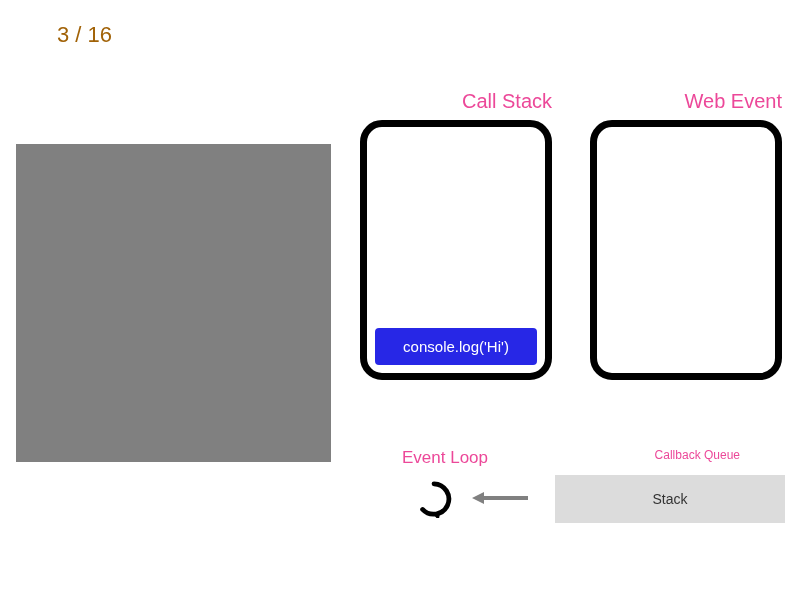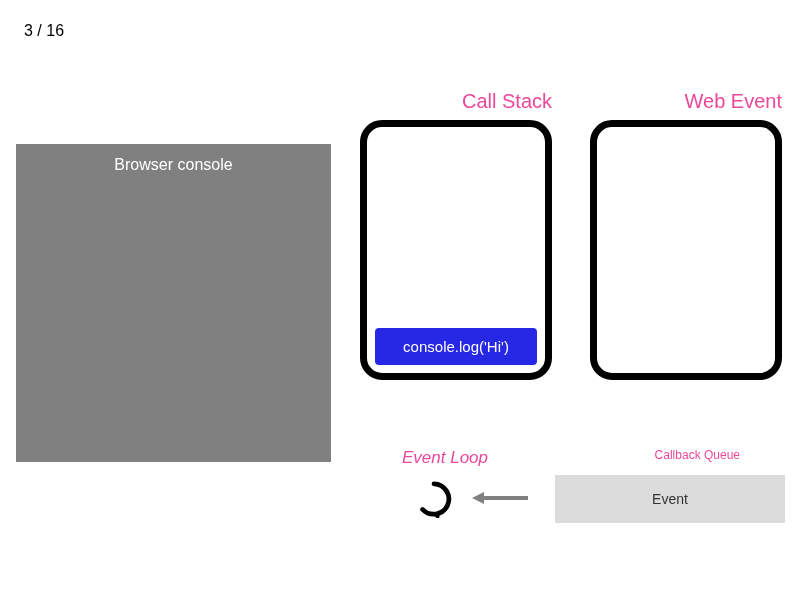--- a/index.html
+++ b/index.html
@@ -6,23 +6,23 @@
   html, body {
     margin: 0; padding: 0;
     width: 800px; height: 600px;
     font-family: Arial, Helvetica, sans-serif;
     background: #fff;
     color: #000;
     overflow: hidden;
   }
   .step {
     position: absolute;
-    top: 22px; left: 24px;
-    font-size: 16px;
-    color: #000000;
+    top: 22px; left: 57px;
+    font-size: 22px;
+    color: #a16207;
   }
 
   
   .console-wrap {
     position: absolute;
     left: 16px; top: 144px;
     width: 315px; height: 318px;
     background: #808080;
     padding: 0;
   }
@@ -44,21 +44,21 @@
 
   
   .heading {
     position: absolute;
     font-size: 20px;
     color: #ec4899;
     text-align: right;
   }
   .heading.callstack { left: 360px; top: 90px; width: 192px; }
   .heading.webapis   { left: 590px; top: 90px; width: 192px; }
-  .heading.eventloop { left: 378px; top: 448px; width: 110px; font-size: 17px; font-style: italic; }
+  .heading.eventloop { left: 378px; top: 448px; width: 110px; font-size: 17px; }
   .heading.cbqueue   { left: 570px; top: 448px; width: 170px; font-size: 12px; }
 
   
   .rbox {
     position: absolute;
     border: 7px solid #000;
     border-radius: 22px;
     background: #fff;
     padding: 8px;
     display: flex;
@@ -105,21 +105,20 @@
     color: #333;
     gap: 6px;
   }
 </style>
 </head>
 <body>
 
 <div class="step">3 / 16</div>
 
 <div class="console-wrap">
-  <div class="console-title">Browser console</div>
 </div>
 
 <div class="heading callstack">Call Stack</div>
 <div class="heading webapis">Web Event</div>
 <div class="heading eventloop">Event Loop</div>
 <div class="heading cbqueue">Callback Queue</div>
 
 <div class="rbox callstack" id="callstack-box">
     <div class="frame">console.log('Hi')</div>
   </div>
@@ -134,14 +133,14 @@
 </div>
 
 <div class="arrow-wrap">
   <svg viewBox="0 0 60 16" width="60" height="16">
     <line x1="58" y1="8" x2="12" y2="8" stroke="#808080" stroke-width="4"></line>
     <polygon points="2,8 14,2 14,14" fill="#808080"></polygon>
   </svg>
 </div>
 
 <div class="cbqueue-box" id="cbqueue-box">
-    <span>Event</span>
+    <span>Stack</span>
   </div>
 
 </body></html>

